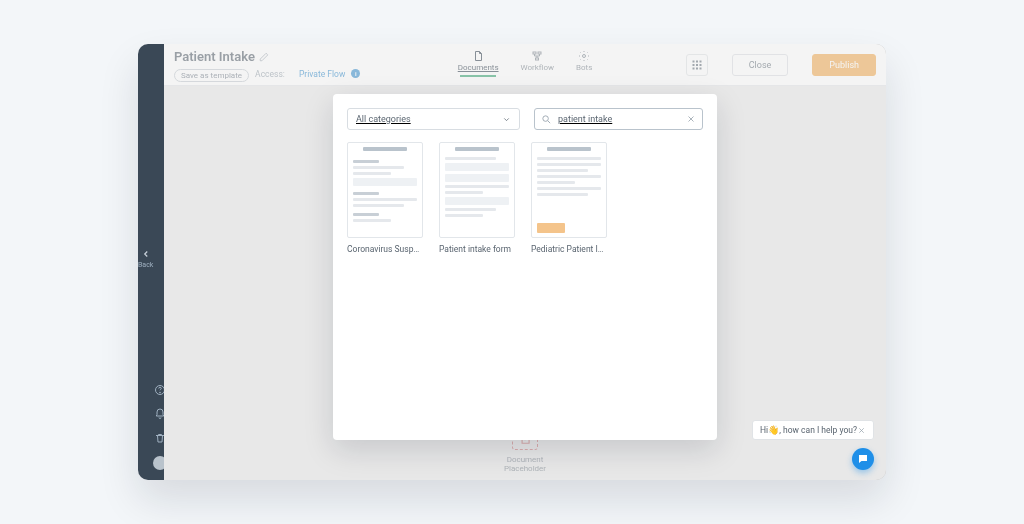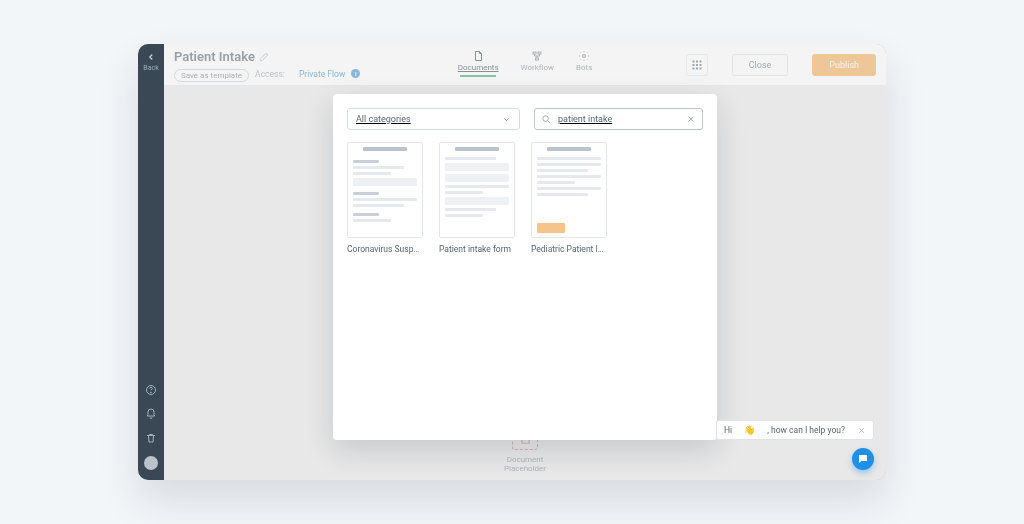--- a/index.html
+++ b/index.html
@@ -1,18 +1,18 @@
 <!DOCTYPE html>
 <html><head>
 <meta charset="utf-8">
 <style>
   * { box-sizing: border-box; margin: 0; padding: 0; font-family: -apple-system, BlinkMacSystemFont, "Segoe UI", Roboto, Arial, sans-serif; }
   body { background: #f3f6f9; width: 1024px; height: 524px; overflow: hidden; display:flex; align-items:center; justify-content:center; }
   .app-frame { width: 748px; height: 436px; background:#fff; border-radius: 10px; box-shadow: 0 20px 40px rgba(15,23,42,.12); overflow:hidden; position:relative; }
-  .sidebar { position:absolute; left:0; top:0; bottom:0; width:26px; background:#3a4856; display:flex; flex-direction:column; align-items:center; color:#c7d0d9; }
+  .sidebar { position:absolute; left:0; top:0; bottom:0; width:26px; background:#3a4856; display:flex; flex-direction:row; align-items:center; color:#c7d0d9; }
   .sidebar .back { display:flex; flex-direction:column; align-items:center; gap:2px; padding-top:8px; height:42px; cursor:pointer; }
   .sidebar .back svg { width:10px; height:10px; }
   .sidebar .back-label { font-size:7px; color:#9fb0c0; }
   .sidebar .bottom-icons { margin-top:auto; display:flex; flex-direction:column; gap:12px; padding-bottom:10px; align-items:center; }
   .sidebar .bottom-icons span { display:flex; }
   .sidebar .avatar { width:14px; height:14px; border-radius:50%; background:#b9c3cc; }
   .main { position:absolute; left:26px; right:0; top:0; bottom:0; background:#a3a3a3; }
   .topbar { height:42px; background:#fff; border-bottom:1px solid #e3e6e9; display:flex; align-items:center; padding:0 10px; position:relative; }
   .tb-left { display:flex; flex-direction:column; gap:2px; }
   .title-row { display:flex; align-items:center; gap:4px; }
@@ -53,21 +53,21 @@
   .thumb { width:76px; height:96px; border:1px solid #e2e6ea; border-radius:2px; background:#fff; padding:4px 5px; display:flex; flex-direction:column; gap:3px; }
   .th-title { height:4px; background:#b9c3cc; border-radius:1px; width:70%; margin:0 auto 3px; }
   .th-row { height:3px; background:#e5e8ec; border-radius:1px; }
   .th-row.short { width:60%; }
   .th-row.med { width:80%; }
   .th-box { height:8px; background:#eef1f4; border-radius:1px; }
   .th-sec { height:3px; background:#c8cfd6; width:40%; border-radius:1px; margin-top:3px; }
   .th-cta { height:10px; width:28px; background:#f4c48b; border-radius:1px; margin-top:auto; }
   .tpl-label { font-size:8.5px; color:#5a6570; white-space:nowrap; overflow:hidden; text-overflow:ellipsis; }
   
-  .help-pill { position:absolute; right:12px; bottom:40px; background:#fff; border:1px solid #e0e3e6; border-radius:3px; padding:4px 7px; font-size:8.5px; color:#5a6570; display:flex; align-items:center; gap:12px; }
+  .help-pill { position:absolute; right:12px; bottom:40px; background:#fff; border:1px solid #e0e3e6; border-radius:3px; padding:4px 7px; font-size:8.5px; color:#5a6570; display:flex; align-items:center; gap:0; }
   .help-pill .pill-close { color:#9aa5af; cursor:pointer; display:flex; }
   .wave { font-size:9px; }
   .chat-fab { position:absolute; right:12px; bottom:10px; width:22px; height:22px; border-radius:50%; background:#1f8fe8; display:flex; align-items:center; justify-content:center; color:#fff; cursor:pointer; box-shadow:0 3px 6px rgba(31,143,232,.4); }
 </style>
 </head>
 <body>
 
 <div class="app-frame">
 
   <div class="sidebar">

